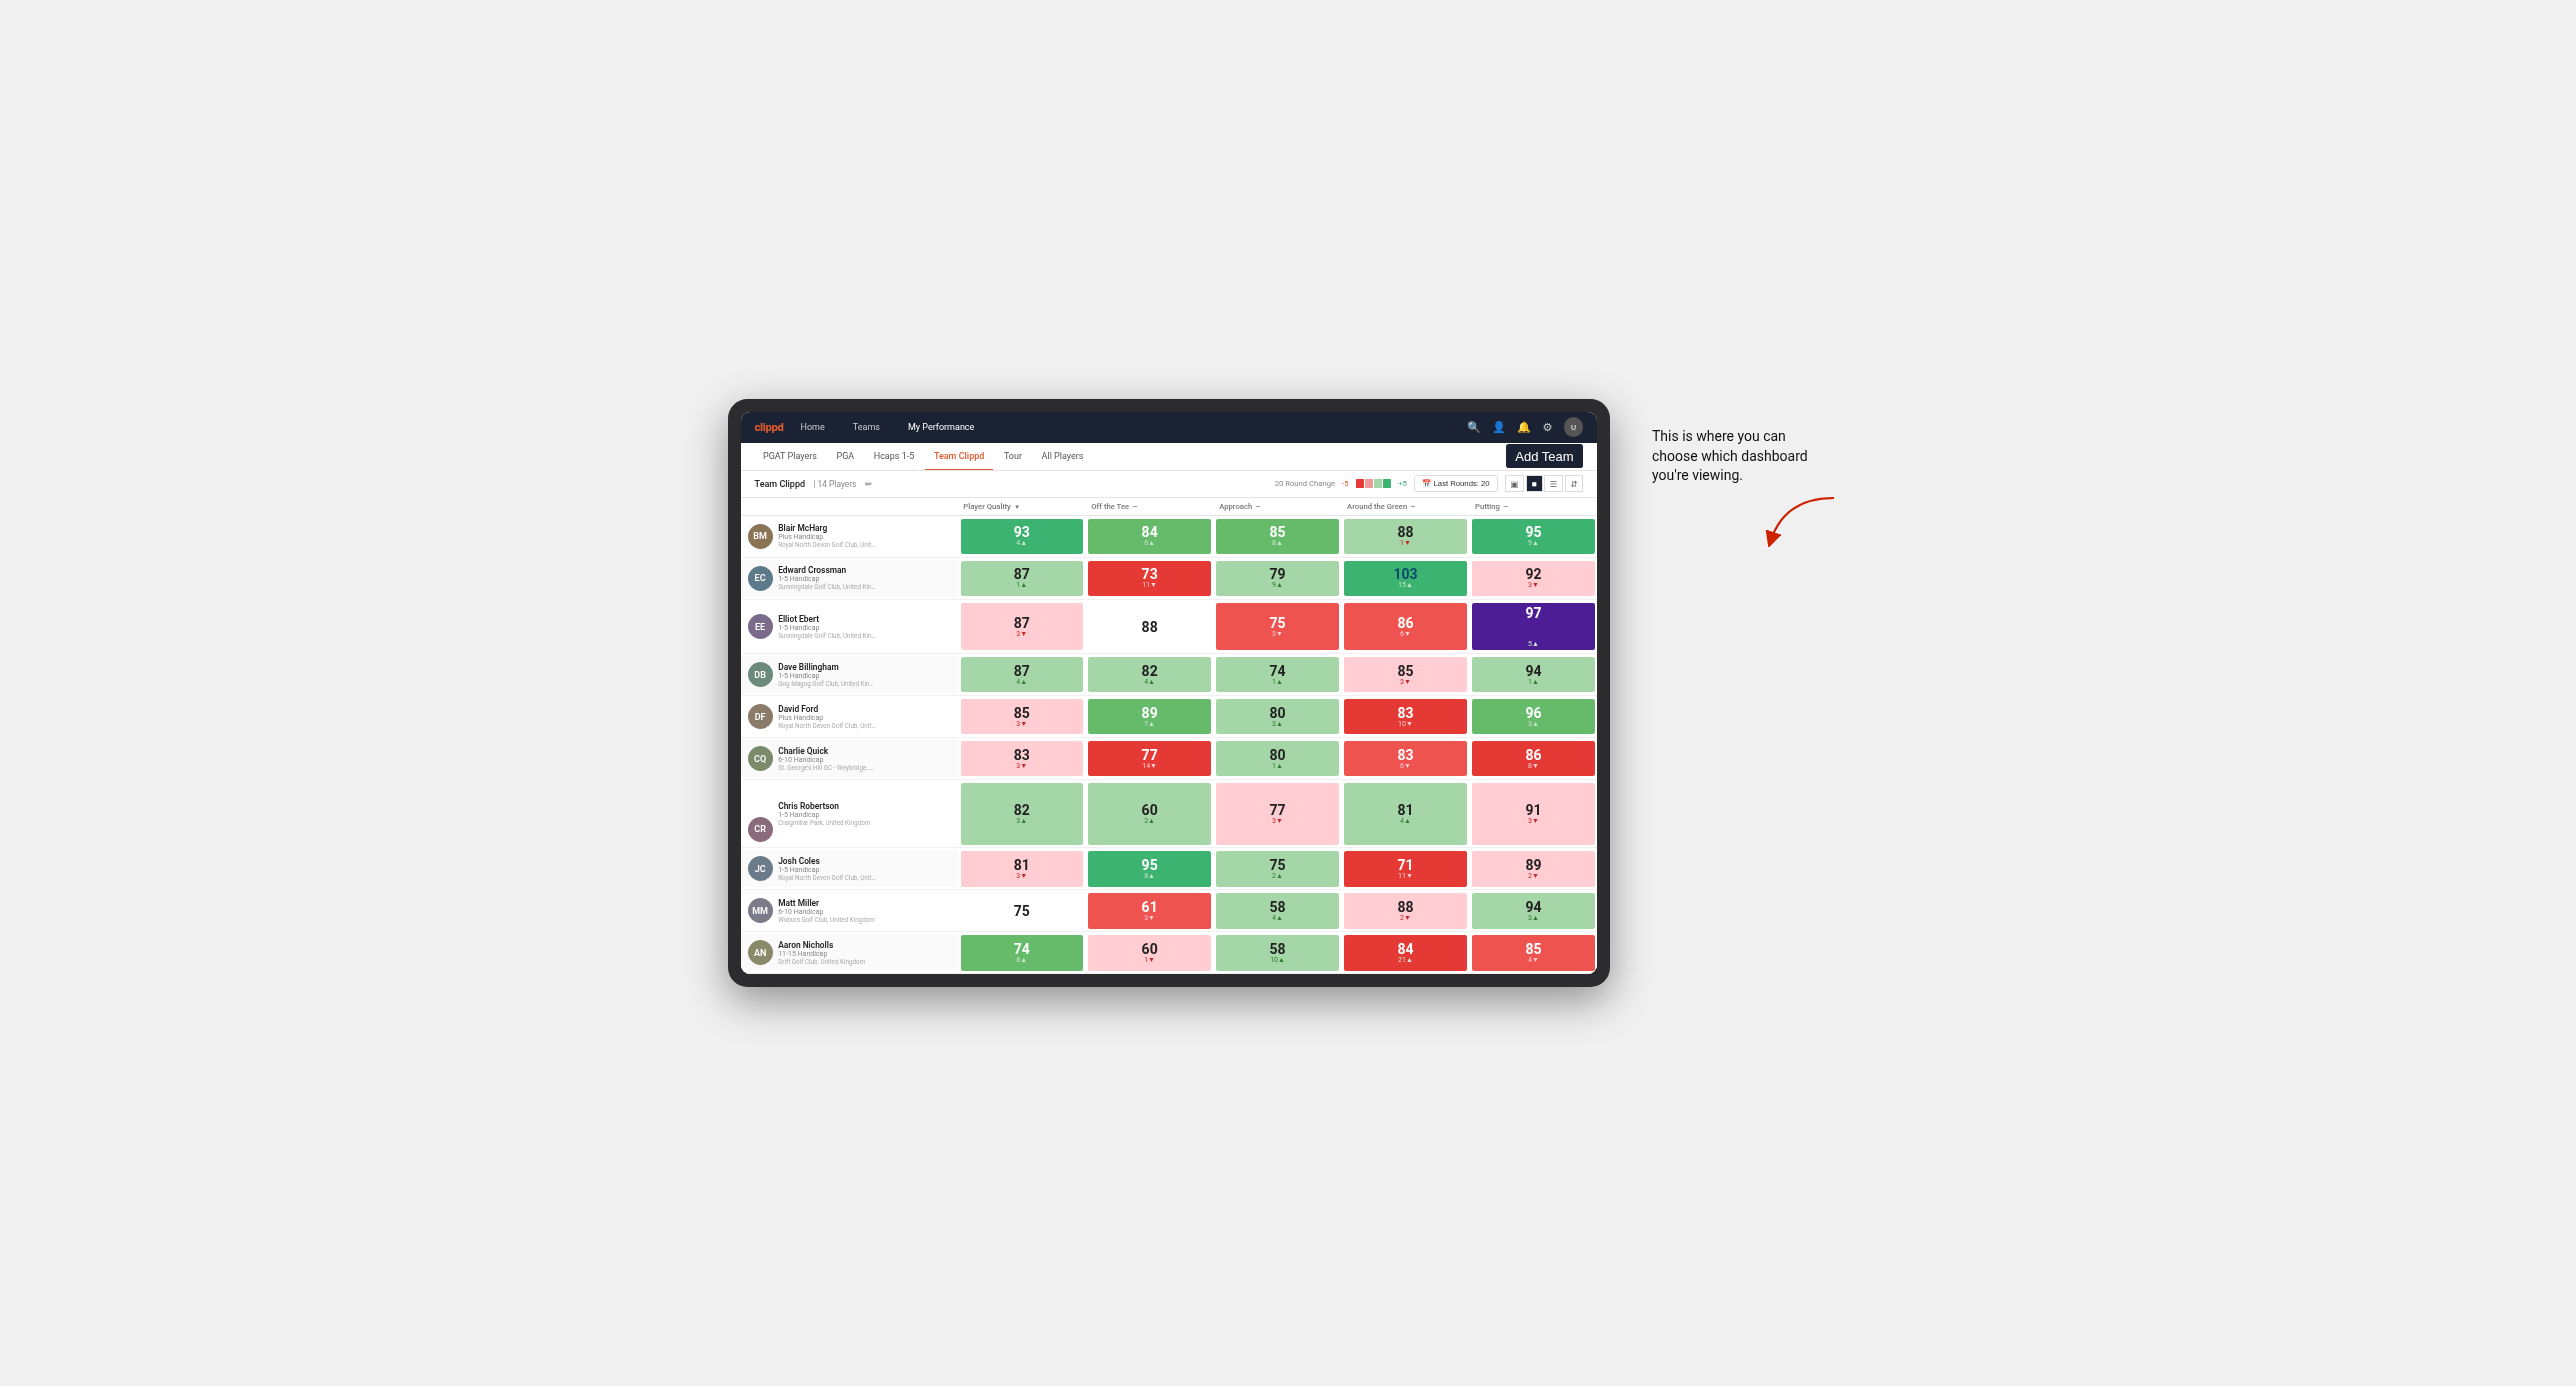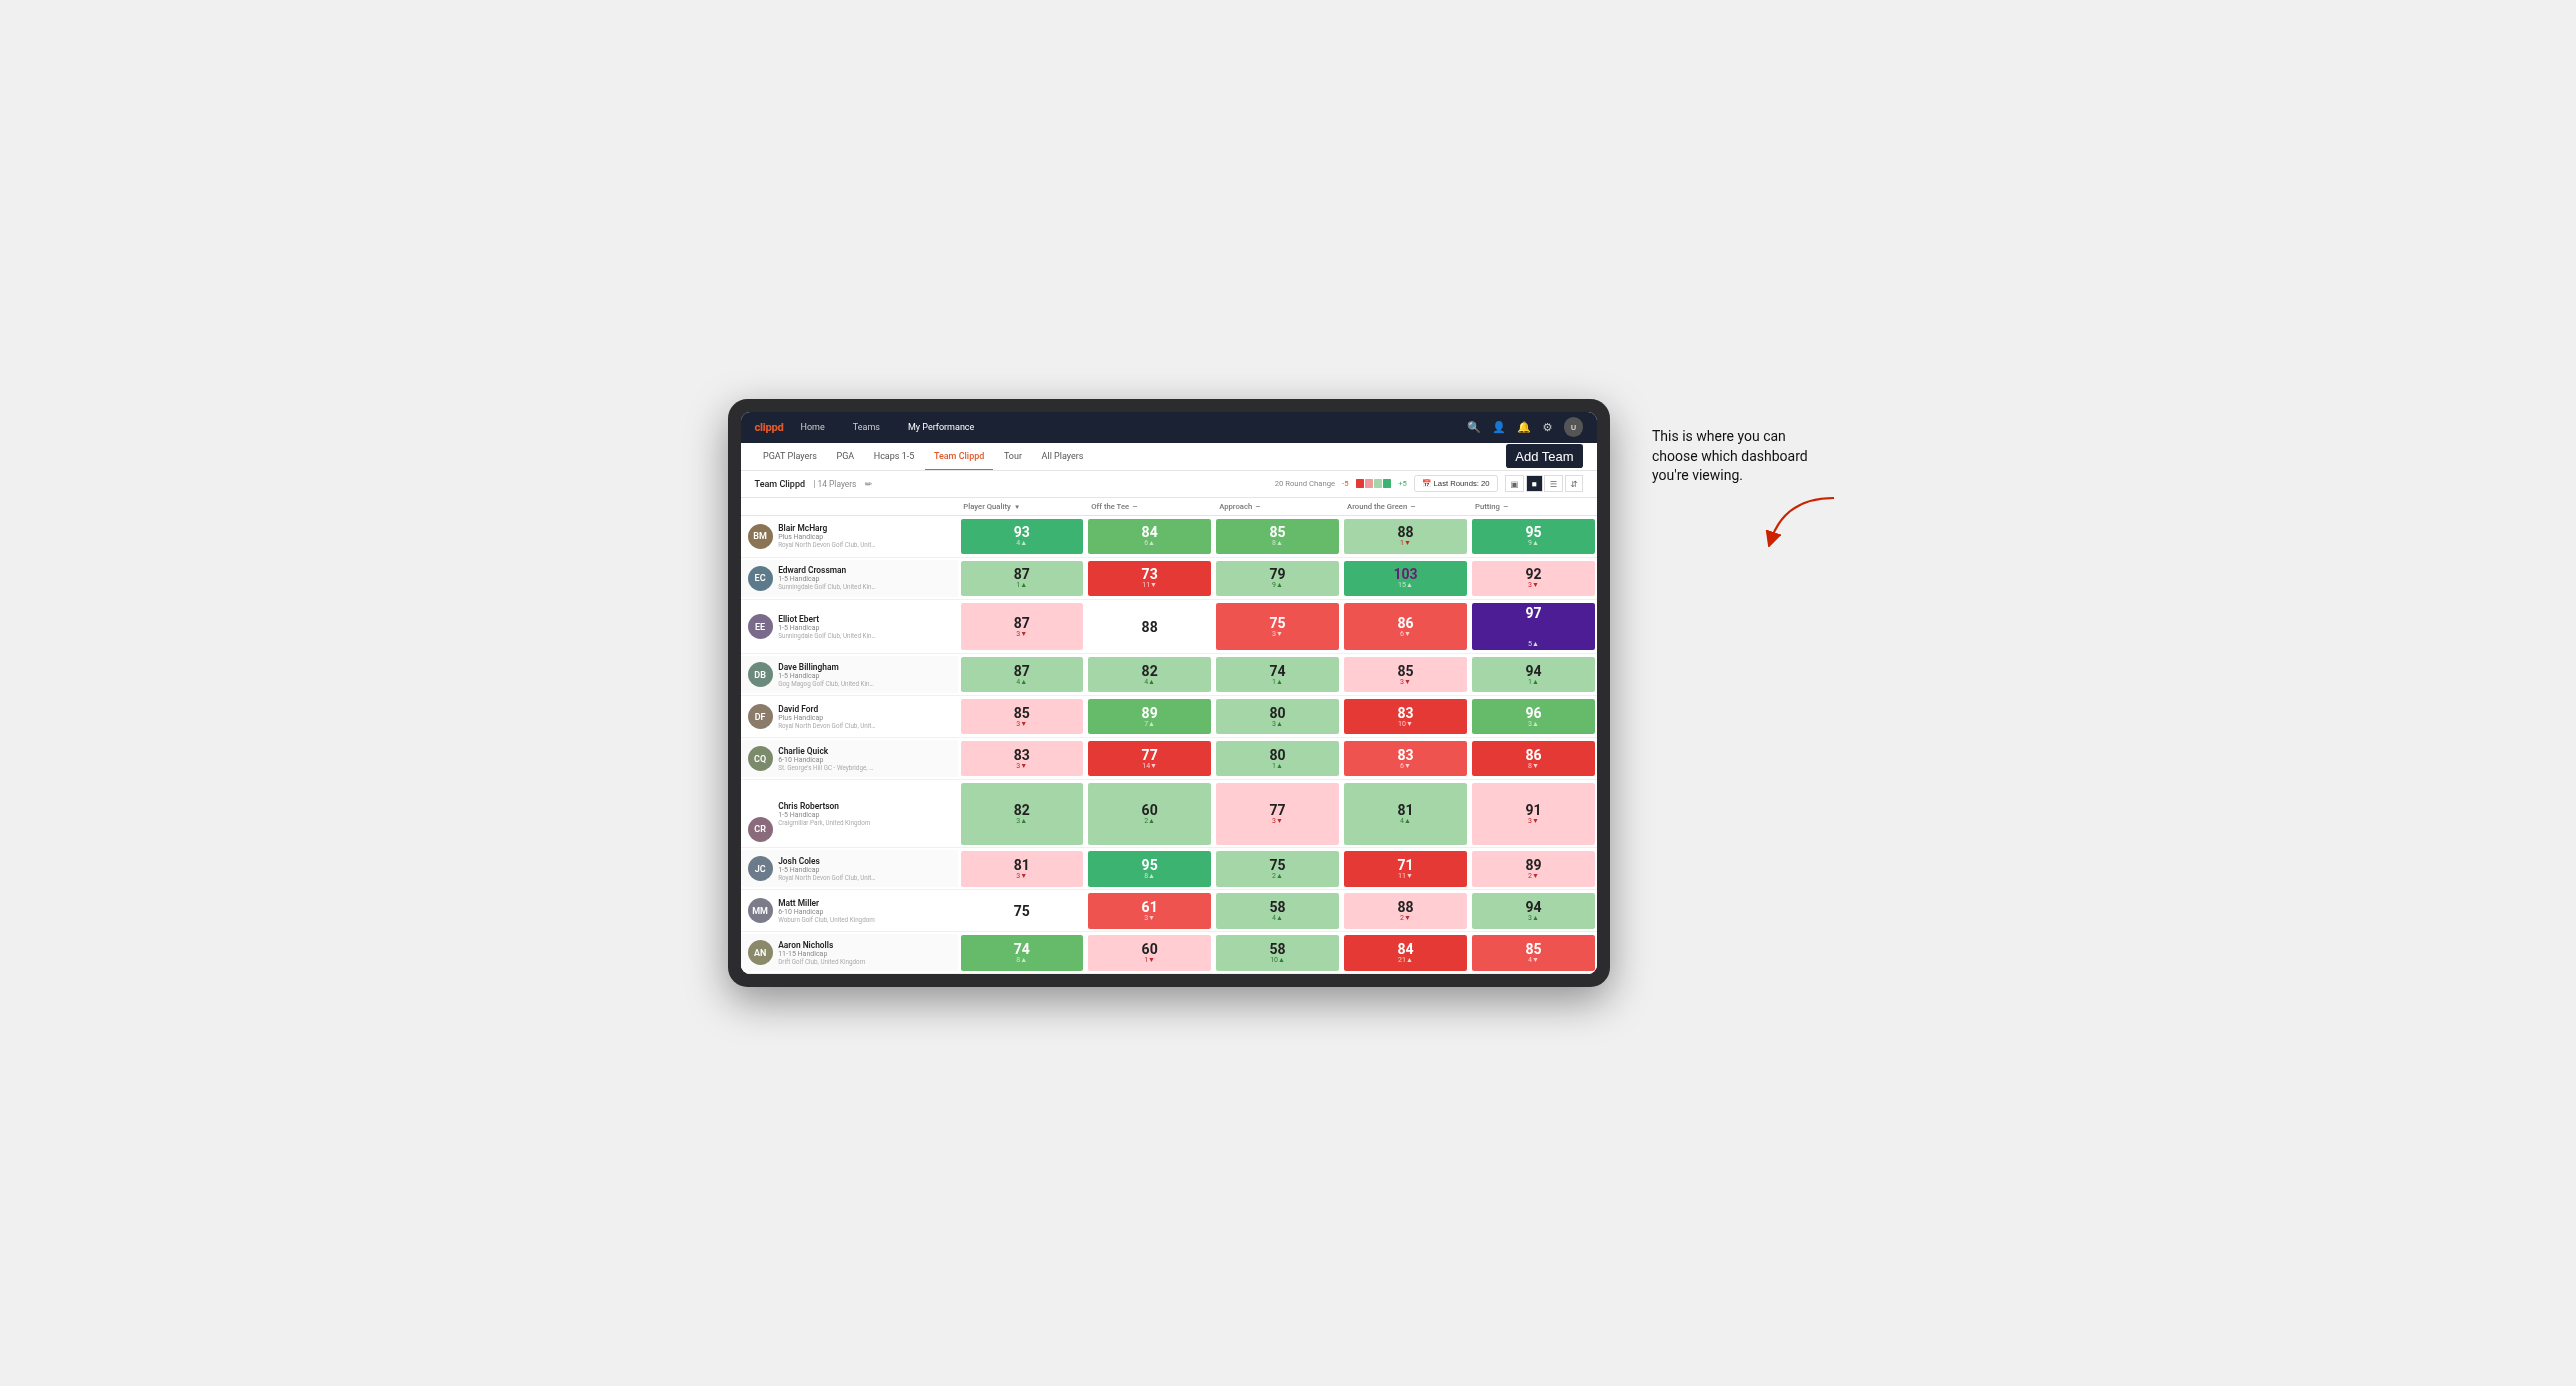--- a/index.html
+++ b/index.html
@@ -493,21 +493,21 @@
       </div>
     </td>
                 <td class="stat-cell">
       <div class="stat-box" style="background:#a5d6a7;">
         <span class="stat-value" style="color:#222;">79</span>
         <span class="stat-change" style="color:#2e7d32;">9▲</span>
       </div>
     </td>
                 <td class="stat-cell">
       <div class="stat-box" style="background:#3cb371;">
-        <span class="stat-value" style="color:#701a75;">103</span>
+        <span class="stat-value" style="color:#0c4a6e;">103</span>
         <span class="stat-change" style="color:#c8e6c9;">15▲</span>
       </div>
     </td>
                 <td class="stat-cell">
       <div class="stat-box" style="background:#ffcdd2;">
         <span class="stat-value" style="color:#222;">92</span>
         <span class="stat-change" style="color:#c62828;">3▼</span>
       </div>
     </td>
               </tr>

